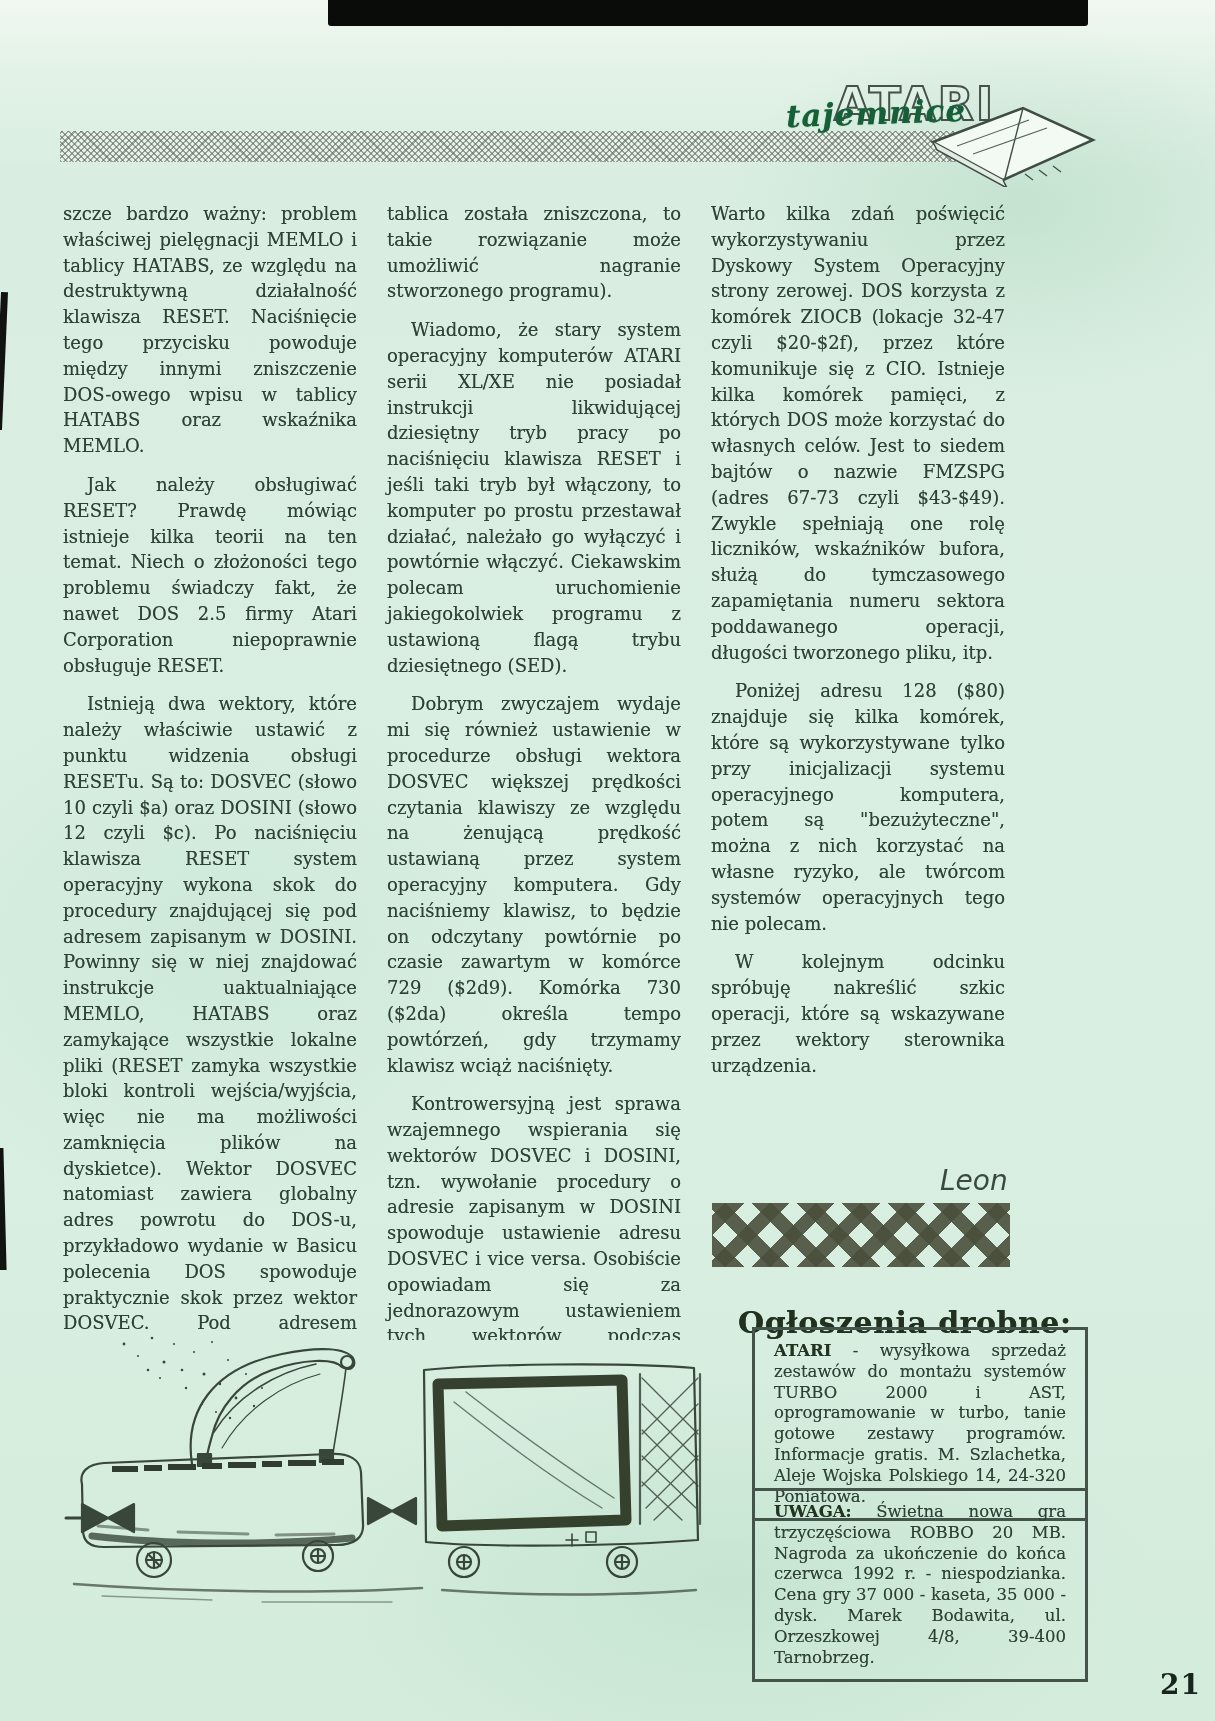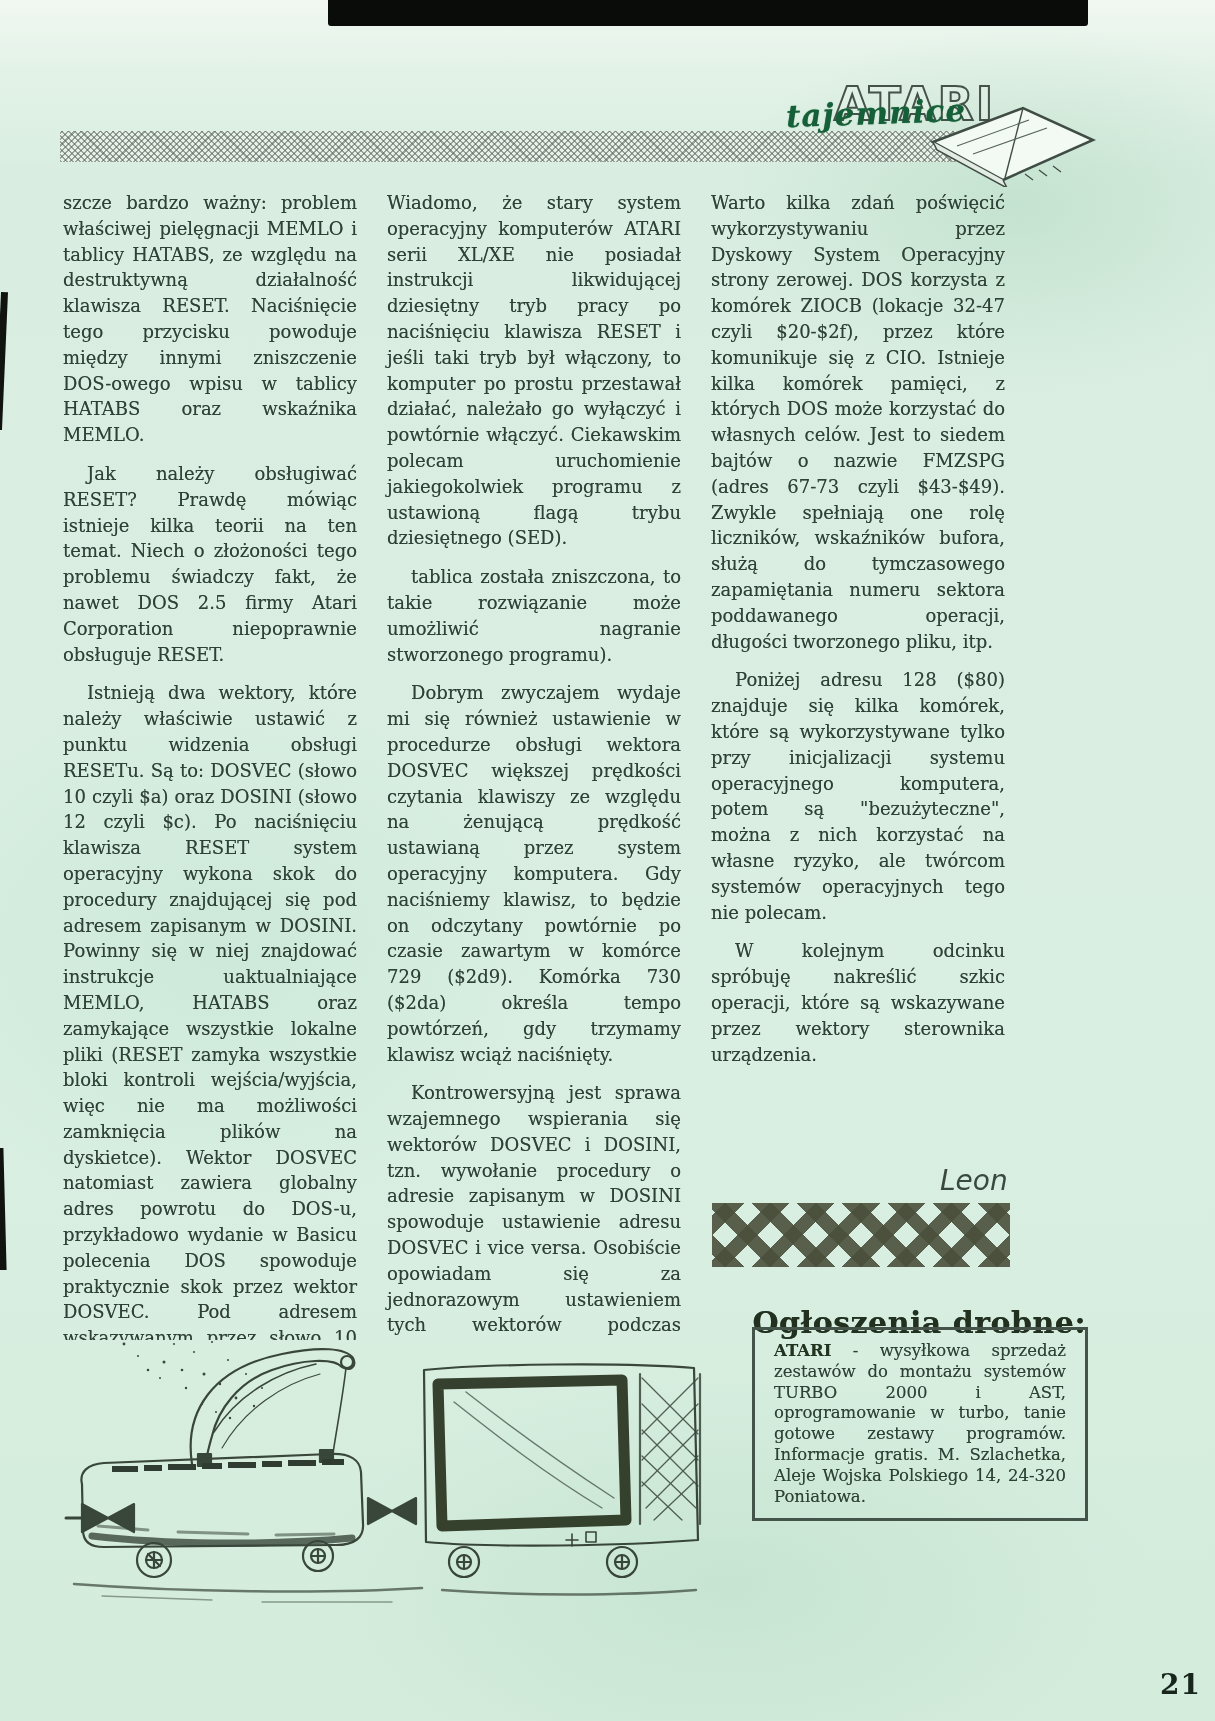--- a/index.html
+++ b/index.html
@@ -47,39 +47,39 @@
 
   
   .columns{
     position:absolute;left:63px;top:190px;width:942px;height:1150px;
     display:grid;grid-template-columns:repeat(3,1fr);column-gap:30px;
     font-size:18px;line-height:25.8px;text-align:justify;
     overflow:hidden;
     hyphens:auto;overflow-wrap:break-word;
     text-shadow:0 0 .4px rgba(40,60,45,.55);
   }
-  .columns p{margin:0 0 13px;text-indent:24px;}
+  .columns p{margin:11px 0 13px;text-indent:24px;}
   .columns .col p:first-child{text-indent:0;}
 
   .signature{
     position:absolute;left:940px;top:1164px;width:140px;
     text-align:left;font-family:"DejaVu Sans","Liberation Sans",sans-serif;
     font-style:italic;font-size:28px;color:#39493f;
   }
 
   .chain-band{
     position:absolute;left:712px;top:1203px;width:298px;height:64px;
     background:
       repeating-linear-gradient(45deg, transparent 0 9px, rgba(74,79,59,.9) 9px 23px, transparent 23px 32px),
       repeating-linear-gradient(-45deg, transparent 0 9px, rgba(74,79,59,.9) 9px 23px, transparent 23px 32px);
   }
 
   .classified-heading{
     position:absolute;left:738px;top:1280px;width:348px;
-    text-align:right;font-weight:bold;font-size:30px;color:#21301f;
+    text-align:left;font-weight:bold;font-size:30px;color:#21301f;
     letter-spacing:.5px;
     text-shadow:0 0 .6px rgba(33,48,31,.7);
   }
   .ad-box{
     position:absolute;left:752px;width:292px;
     border:3px solid #45544a;
     padding:11px 19px;
     font-size:16.5px;line-height:20.8px;text-align:justify;
     hyphens:auto;overflow-wrap:break-word;
     color:#2d4034;
@@ -118,39 +118,42 @@
     </svg>
   </header>
 
   <main class="columns">
     <section class="col">
         <p>szcze bardzo ważny: problem właściwej pielęgnacji MEMLO i tablicy HATABS, ze względu na destruktywną działalność klawisza RESET. Naciśnięcie tego przycisku powoduje między innymi zniszczenie DOS-owego wpisu w tablicy HATABS oraz wskaźnika MEMLO.</p>
         <p>Jak należy obsługiwać RESET? Prawdę mówiąc istnieje kilka teorii na ten temat. Niech o złożoności tego problemu świadczy fakt, że nawet DOS 2.5 firmy Atari Corporation niepoprawnie obsługuje RESET.</p>
         <p>Istnieją dwa wektory, które należy właściwie ustawić z punktu widzenia obsługi RESETu. Są to: DOSVEC (słowo 10 czyli $a) oraz DOSINI (słowo 12 czyli $c). Po naciśnięciu klawisza RESET system operacyjny wykona skok do procedury znajdującej się pod adresem zapisanym w DOSINI. Powinny się w niej znajdować instrukcje uaktualniające MEMLO, HATABS oraz zamykające wszystkie lokalne pliki (RESET zamyka wszystkie bloki kontroli wejścia/wyjścia, więc nie ma możliwości zamknięcia plików na dyskietce). Wektor DOSVEC natomiast zawiera globalny adres powrotu do DOS-u, przykładowo wydanie w Basicu polecenia DOS spowoduje praktycznie skok przez wektor DOSVEC. Pod adresem wskazywanym przez słowo 10 powinny przede wszystkim znajdować się instrukcje kasujące flagi przerwania i trybu dziesiętnego (CLI oraz CLD), inicjujące stos (LDX #$ff; TXS), zamykające wszystkie pliki, uaktualniające tablicę HATABS (jeśli np. napisaliśmy bardzo ważny program w Basicu, a z bliżej nieokreślonego powodu</p>
       </section>
     <section class="col">
+        <p>tablica została zniszczona, to takie rozwiązanie może umożliwić nagranie stworzonego programu).</p>
         <p>Wiadomo, że stary system operacyjny komputerów ATARI serii XL/XE nie posiadał instrukcji likwidującej dziesiętny tryb pracy po naciśnięciu klawisza RESET i jeśli taki tryb był włączony, to komputer po prostu przestawał działać, należało go wyłączyć i powtórnie włączyć. Ciekawskim polecam uruchomienie jakiegokolwiek programu z ustawioną flagą trybu dziesiętnego (SED).</p>
-        <p>tablica została zniszczona, to takie rozwiązanie może umożliwić nagranie stworzonego programu).</p>
         <p>Dobrym zwyczajem wydaje mi się również ustawienie w procedurze obsługi wektora DOSVEC większej prędkości czytania klawiszy ze względu na żenującą prędkość ustawianą przez system operacyjny komputera. Gdy naciśniemy klawisz, to będzie on odczytany powtórnie po czasie zawartym w komórce 729 ($2d9). Komórka 730 ($2da) określa tempo powtórzeń, gdy trzymamy klawisz wciąż naciśnięty.</p>
         <p>Kontrowersyjną jest sprawa wzajemnego wspierania się wektorów DOSVEC i DOSINI, tzn. wywołanie procedury o adresie zapisanym w DOSINI spowoduje ustawienie adresu DOSVEC i vice versa. Osobiście opowiadam się za jednorazowym ustawieniem tych wektorów podczas uruchamiania DOS-u. Praktycznie adres zawarty w DOSVEC powinien wskazywać na Command Processor, który po wykonaniu operacji niezbędnych dla inicjalizacji natychmiast przejdzie w tryb oczekiwania na instrukcje użytkownika (przypominam, że DOS 2.5 wcześniej doczytuje</p>
       </section>
     <section class="col">
         <p>Warto kilka zdań poświęcić wykorzystywaniu przez Dyskowy System Operacyjny strony zerowej. DOS korzysta z komórek ZIOCB (lokacje 32-47 czyli $20-$2f), przez które komunikuje się z CIO. Istnieje kilka komórek pamięci, z których DOS może korzystać do własnych celów. Jest to siedem bajtów o nazwie FMZSPG (adres 67-73 czyli $43-$49). Zwykle spełniają one rolę liczników, wskaźników bufora, służą do tymczasowego zapamiętania numeru sektora poddawanego operacji, długości tworzonego pliku, itp.</p>
         <p>Poniżej adresu 128 ($80) znajduje się kilka komórek, które są wykorzystywane tylko przy inicjalizacji systemu operacyjnego komputera, potem są "bezużyteczne", można z nich korzystać na własne ryzyko, ale twórcom systemów operacyjnych tego nie polecam.</p>
         <p>W kolejnym odcinku spróbuję nakreślić szkic operacji, które są wskazywane przez wektory sterownika urządzenia.</p>
       </section>
   </main>
 
   <div class="signature">Leon</div>
 
   <div class="chain-band"></div>
   <h2 class="classified-heading">Ogłoszenia drobne:</h2>
 
   <div class="ad-box ad-1">
     <b>ATARI</b><span> - wysyłkowa sprzedaż zestawów do montażu systemów TURBO 2000 i AST, oprogramowanie w turbo, tanie gotowe zestawy programów. Informacje gratis. M. Szlachetka, Aleje Wojska Polskiego 14, 24-320 Poniatowa.</span>
+  </div>
+  <div class="ad-box ad-2">
+    <b>UWAGA:</b><span> Świetna nowa gra trzyczęściowa ROBBO 20 MB. Nagroda za ukończenie do końca czerwca 1992 r. - niespodzianka. Cena gry 37 000 - kaseta, 35 000 - dysk. Marek Bodawita, ul. Orzeszkowej 4/8, 39-400 Tarnobrzeg.</span>
   </div>
 
   <svg class="illustration" width="640" height="335" viewBox="0 0 640 335">
     <g stroke="#2c382d" fill="none" stroke-width="2.2" stroke-linecap="round" stroke-linejoin="round" opacity="0.92">
 
       <g fill="#2c382d" stroke="none">
         <circle cx="62" cy="32" r="1.4"></circle>
           <circle cx="76" cy="44" r="1"></circle>
           <circle cx="90" cy="26" r="1.3"></circle>
         <circle cx="102" cy="50" r="1.5"></circle>

